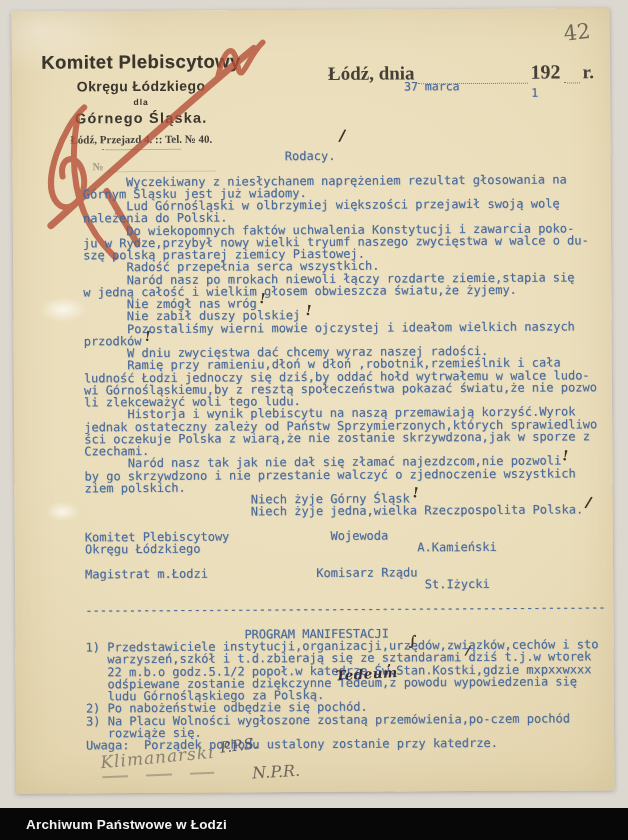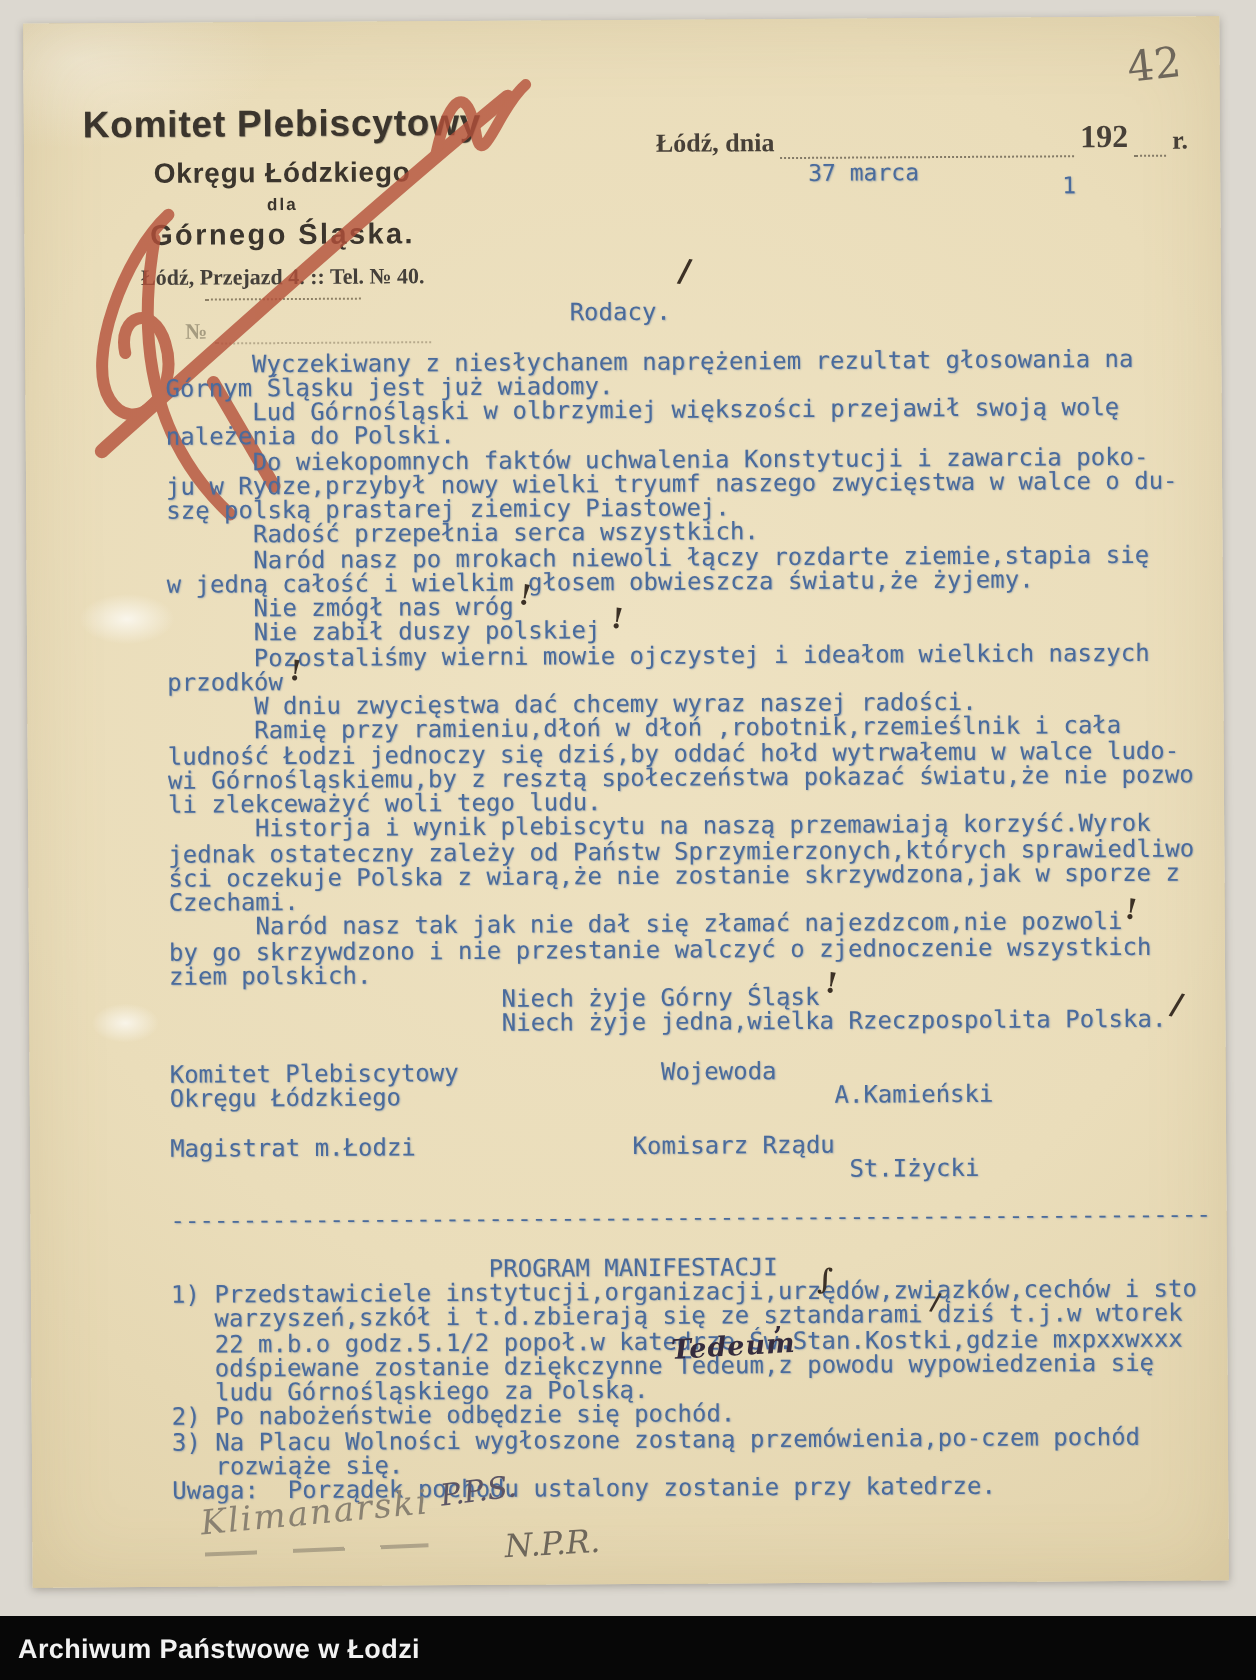--- a/index.html
+++ b/index.html
@@ -25,45 +25,45 @@
   .lh2{font-size:14px;font-weight:bold;margin-top:5px;letter-spacing:.4px;}
   .lh3{font-size:8.5px;font-weight:bold;margin-top:3px;letter-spacing:1px;}
   .lh4{font-size:14.5px;font-weight:bold;margin-top:3px;letter-spacing:1.2px;}
   .lh5{font-family:"Liberation Serif",serif;font-size:11px;font-weight:bold;margin-top:7px;white-space:nowrap;color:#45403a;}
   .lh-rule{width:78px;margin:3px auto 0;border-bottom:1.5px dotted #8d8066;height:1px;}
   .num-field{position:absolute;left:80px;top:148px;display:flex;align-items:flex-end;opacity:.55;}
   .num-field .no{font-family:"Liberation Serif",serif;font-size:11px;font-weight:bold;color:#6d6550;}
   .num-field .lead{width:108px;border-bottom:1.5px dotted #8d8066;height:12px;margin-left:4px;}
   
   .dateline{position:absolute;left:316px;top:52px;width:266px;display:flex;align-items:flex-end;color:#474038;}
-  .dl-txt{font-family:"Liberation Serif",serif;font-size:13px;font-weight:bold;white-space:nowrap;}
+  .dl-txt{font-family:"Liberation Serif",serif;font-size:19px;font-weight:bold;white-space:nowrap;}
   .dl-lead{flex:1;border-bottom:1.5px dotted #837a66;height:13px;margin:0 3px;}
   .dl-lead.small{flex:0 0 16px;}
-  .dl-year{font-family:"Liberation Serif",serif;font-size:16px;font-weight:bold;text-align:right;}
+  .dl-year{font-family:"Liberation Serif",serif;font-size:20px;font-weight:bold;text-align:right;}
   .typed{font-family:"DejaVu Sans Mono",monospace;color:#4a6b9c;text-shadow:.4px .3px .8px rgba(74,107,156,.5);}
   .typed-date{position:absolute;left:392px;top:70px;font-size:11.5px;}
   .typed-year{position:absolute;left:519px;top:77px;font-size:11.5px;}
   
   .letter-body{
     position:absolute;left:70px;top:140px;margin:0;
     font-family:"DejaVu Sans Mono",monospace;font-size:12px;line-height:12.25px;
     color:#4a6b9c;white-space:pre;
     text-shadow:.4px .3px .8px rgba(74,107,156,.45);
   }
   
   .mark{position:absolute;font-family:"DejaVu Serif",serif;font-weight:bold;color:#3c3126;line-height:1;}
   .pencil{position:absolute;font-family:"DejaVu Serif",serif;color:#6e675b;line-height:1;}
   .cursive{font-style:italic;}
   .pencil-dash{position:absolute;left:86px;top:763px;width:112px;height:2px;opacity:.45;transform:rotate(-2deg);
     background:repeating-linear-gradient(90deg,#6e675b 0 26px,transparent 26px 44px);}
   .footer-bar{
     position:absolute;left:0;bottom:0;width:628px;height:32px;background:#070707;
     display:flex;align-items:center;
   }
-  .footer-bar span{color:#f2f2f2;font-size:13.5px;font-weight:bold;padding-left:9px;letter-spacing:.2px;}
+  .footer-bar span{color:#f2f2f2;font-size:13.5px;font-weight:bold;padding-left:26px;letter-spacing:.2px;}
 </style>
 </head>
 <body>
 
 <div class="paper">
 
   <div class="letterhead">
     <div class="lh1">Komitet Plebiscytowy</div>
     <div class="lh2">Okręgu Łódzkiego</div>
     <div class="lh3">dla</div>

